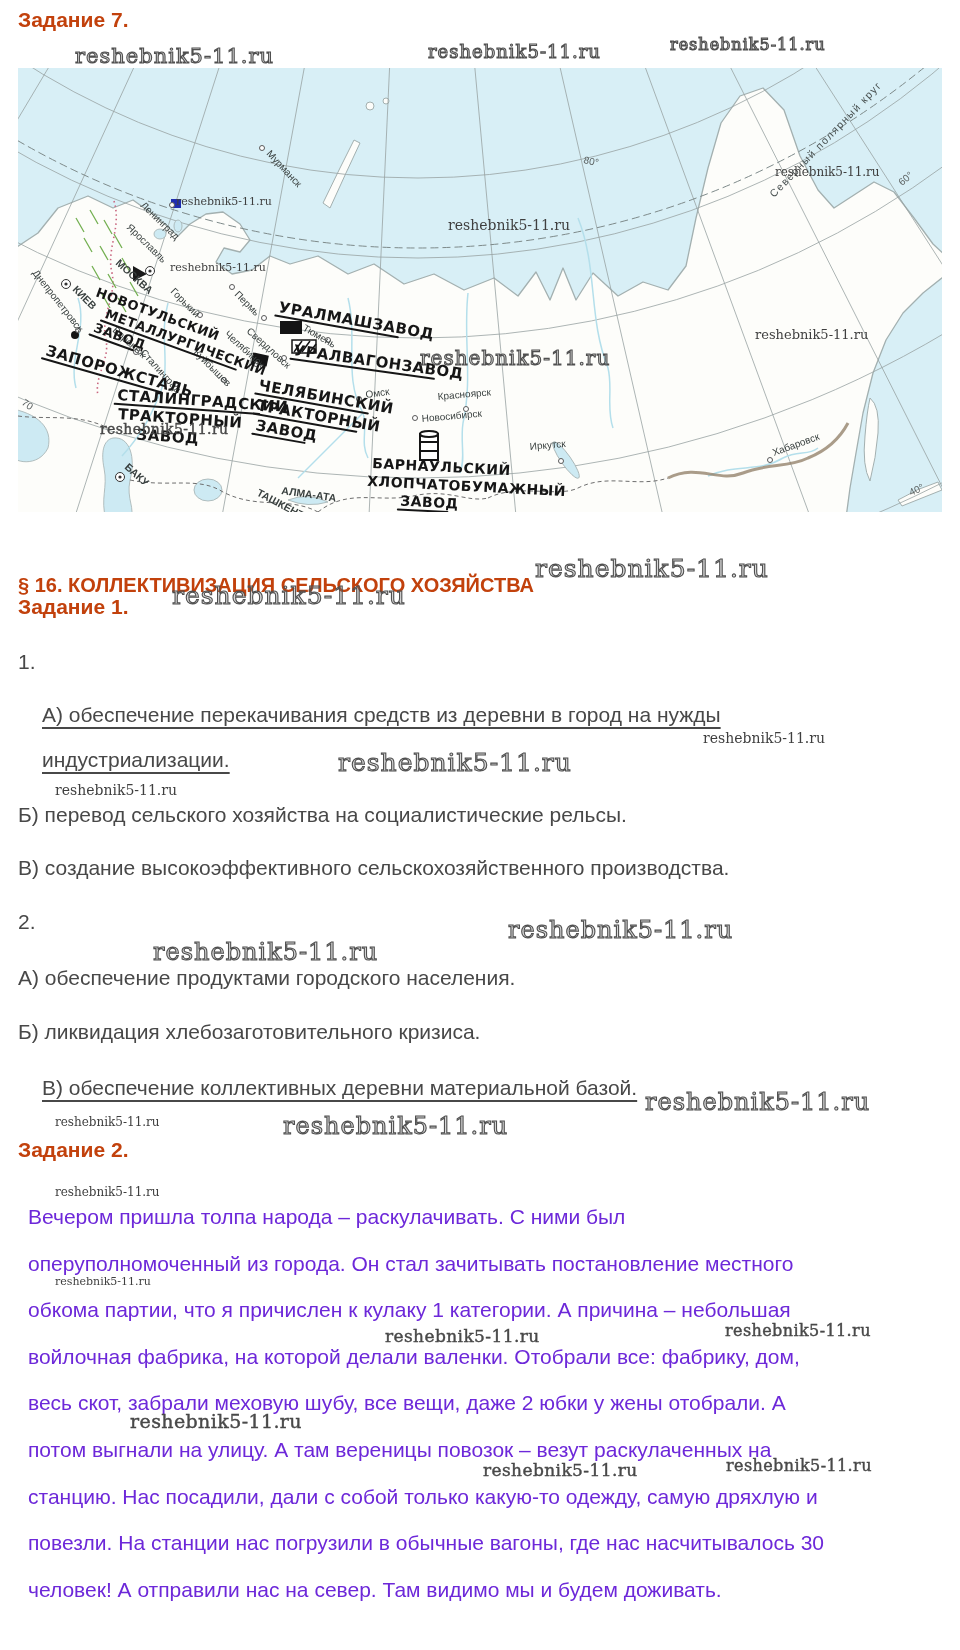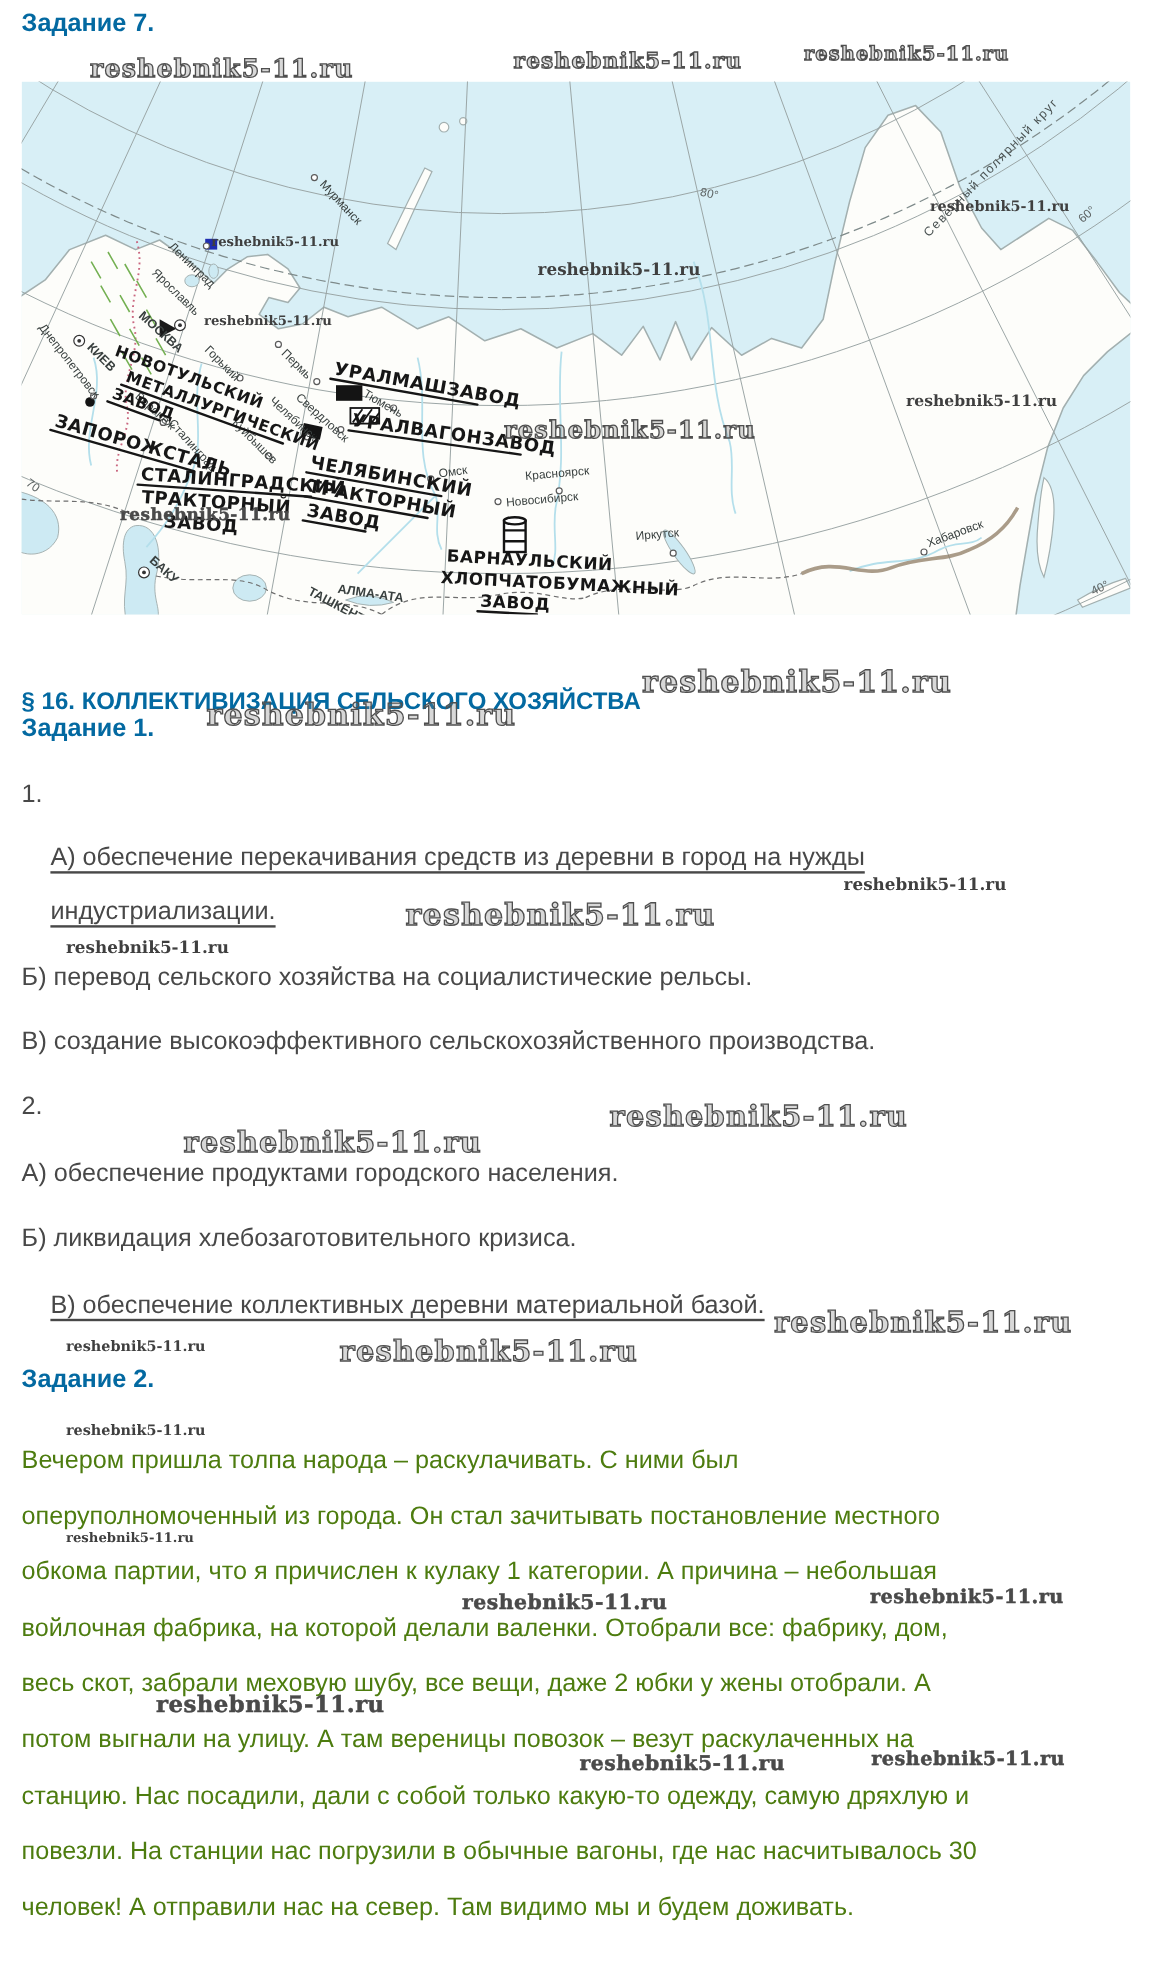--- a/index.html
+++ b/index.html
@@ -1,24 +1,24 @@
 <!DOCTYPE html>
 <html><head>
 <meta charset="utf-8">
 <style>
   html,body{margin:0;padding:0;background:#ffffff;}
   #page{position:relative;width:960px;height:1650px;background:#fff;overflow:hidden;
         font-family:"Liberation Sans",sans-serif;color:#464646;}
-  .hd{position:absolute;left:18px;font-weight:bold;color:#0369a1;white-space:nowrap;margin:0;}
+  .hd{position:absolute;left:18px;font-weight:bold;color:#c2410c;white-space:nowrap;margin:0;}
   .hd1{font-size:21px;}
   .hd2{font-size:20px;margin-top:33px;}
   .ans{position:absolute;left:18px;font-size:21px;color:#484848;white-space:nowrap;}
   .ul{text-decoration:underline;text-underline-offset:5px;text-decoration-thickness:1.5px;margin-left:24px;}
-  .pline{position:absolute;left:18px;font-size:21px;color:#4d7c0f;white-space:nowrap;}
-  .wm{position:absolute;font-family:"DejaVu Serif",serif;font-weight:bold;white-space:nowrap;
+  .pline{position:absolute;left:28px;font-size:21px;color:#6d28d9;white-space:nowrap;}
+  .wm{position:absolute;font-family:"DejaVu Serif",serif;font-weight:normal;white-space:nowrap;
       z-index:30;pointer-events:none;line-height:1;}
   .wm-big{color:rgba(125,125,125,.30);-webkit-text-stroke:1.1px #4f4f4f;letter-spacing:1px;}
   .wm-small{color:#3f3f3f;}
   .wm-smallb{color:#4a4a4a;-webkit-text-stroke:.4px #454545;letter-spacing:.4px;}
   #map{position:absolute;left:18px;top:68px;width:924px;height:444px;}
   svg{display:block;}
   .city{font-family:"Liberation Sans",sans-serif;font-size:10px;fill:#39403f;}
   .city-bold{font-weight:bold;font-size:10.5px;}
   .city-dot{fill:#fff;stroke:#5a5a5a;stroke-width:1;}
   .hand{font-family:"DejaVu Sans",sans-serif;font-weight:bold;fill:#161616;letter-spacing:.5px;}

